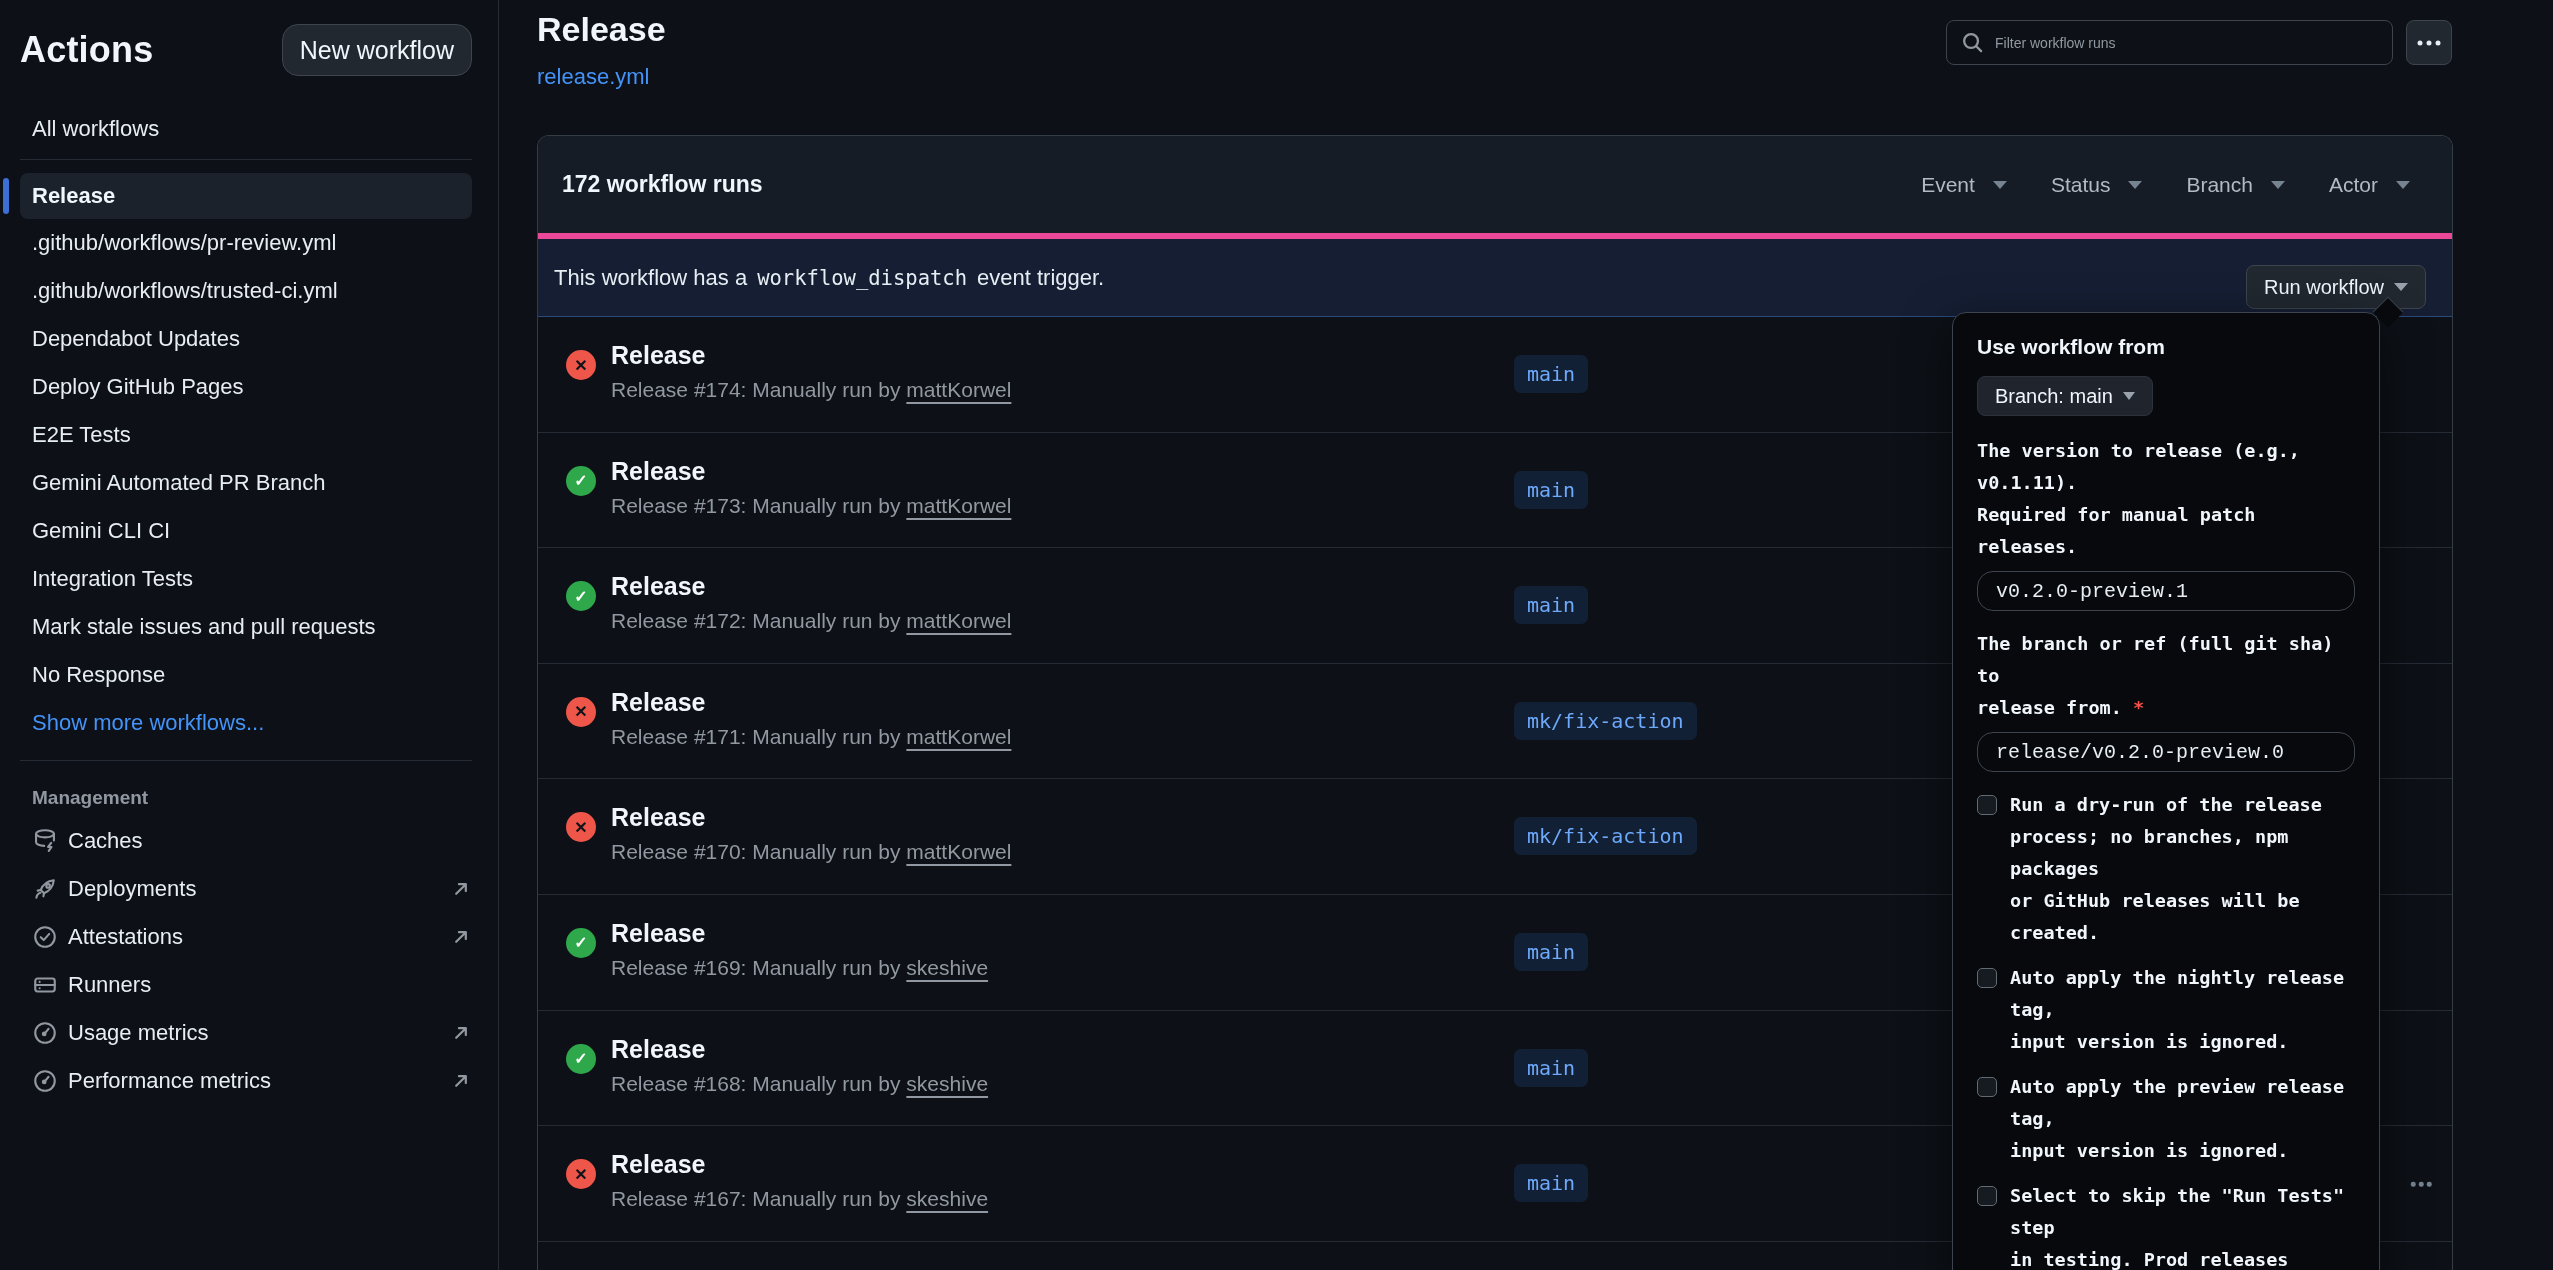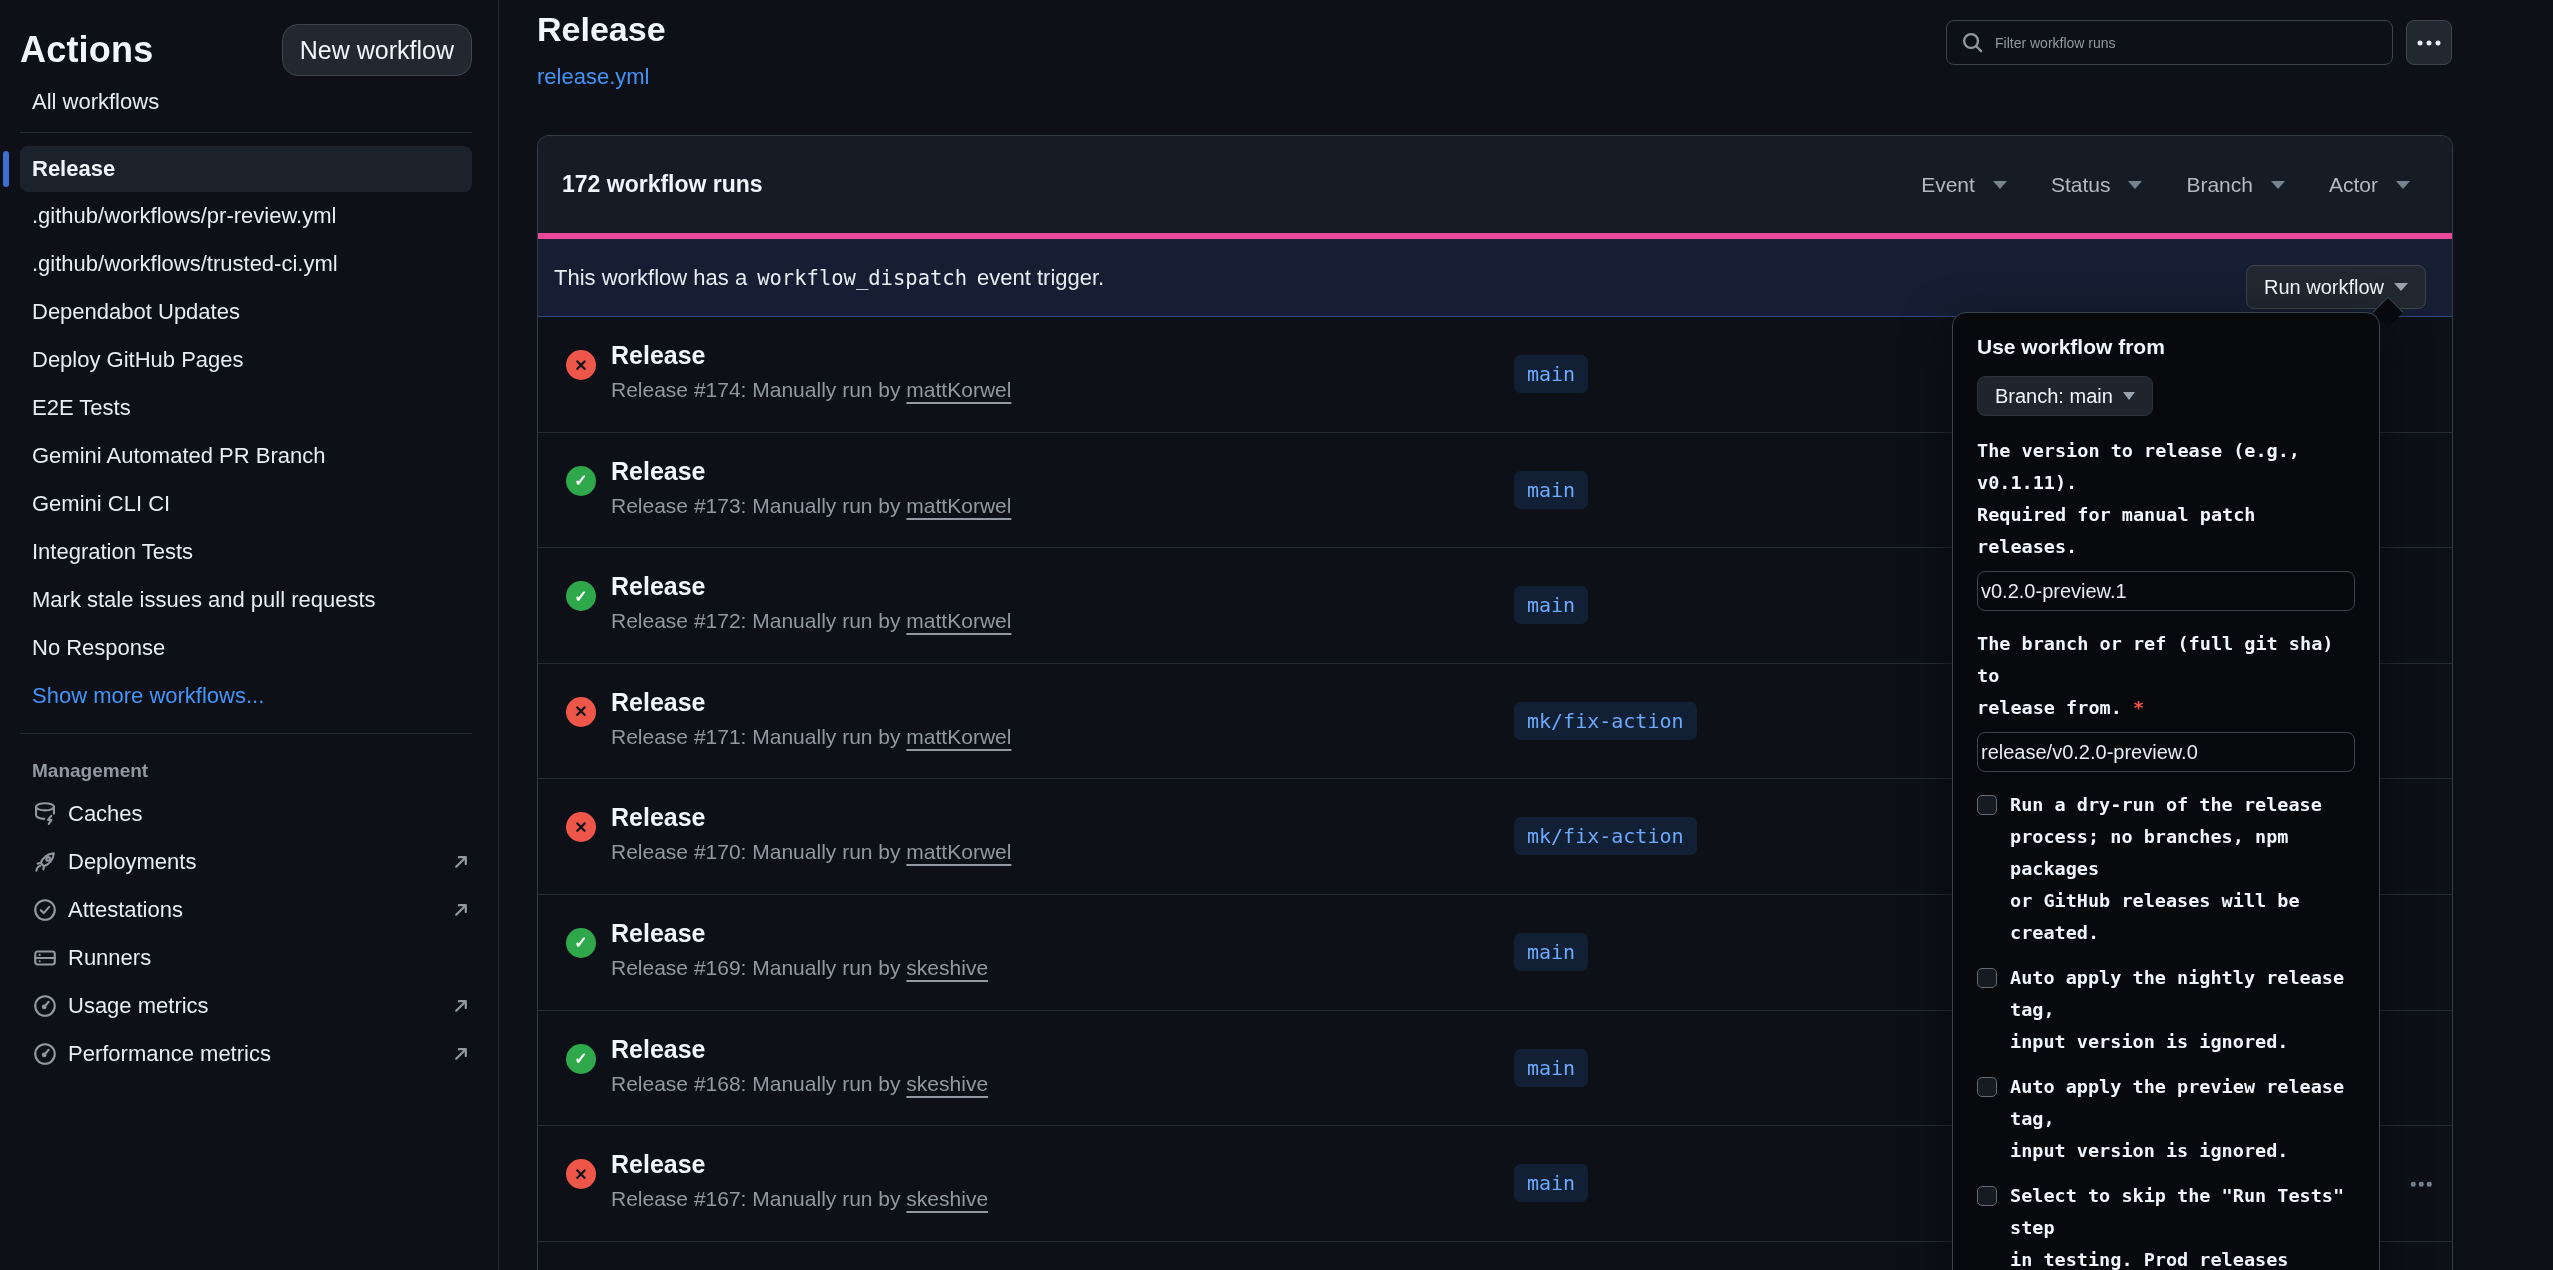--- a/index.html
+++ b/index.html
@@ -19,21 +19,21 @@
     padding: 24px 26px 0 20px;
   }
   .sidebar-head { display: flex; justify-content: space-between; align-items: center; }
   .sidebar-title { font-size: 36px; font-weight: 700; letter-spacing: .2px; }
   .btn-secondary {
     background: #212830; border: 1px solid #3d444d; color: #f0f6fc;
     border-radius: 16px; font-size: 25px; font-weight: 500;
     height: 52px; padding: 0 17px; display: inline-flex; align-items: center; gap: 10px;
     font-family: "Liberation Sans", sans-serif; cursor: pointer;
   }
-  .side-nav { margin-top: 9px; }
+  .side-nav { margin-top: 36px; }
   .side-item {
     height: 48px; display: flex; align-items: center; padding-left: 12px;
     font-size: 22px; color: #e6edf3; border-radius: 8px; cursor: pointer;
   }
   .side-item.small { height: 34px; }
   .side-divider { border: none; border-top: 1px solid #262c36; margin: 13px 0; }
   .side-item.selected {
     height: 46px; background: #1b222c; font-weight: 600; color: #f0f6fc; position: relative;
   }
   .side-item.selected::before {
@@ -137,23 +137,23 @@
   .panel-caret { position: absolute; left: 424px; top: -12px; width: 22px; height: 22px;
     background: #07090d; border-left: 1px solid #3d444d; border-top: 1px solid #3d444d;
     transform: rotate(45deg); }
   .panel-heading { font-size: 21px; font-weight: 700; margin-bottom: 17px; }
   .branch-btn { height: 40px; border-radius: 8px; background: #1f242d; border: 1px solid #2b323b;
     font-size: 20px; margin-bottom: 19px; }
   .branch-btn .caret { border-top-color: #9aa3ad; border-left-width: 6px; border-right-width: 6px; }
   .field-label { font-size: 18.5px; font-weight: 700; line-height: 32px;
     white-space: pre-line; color: #f0f6fc; margin-bottom: 8px; }
   .req { color: #f85149; font-weight: 700; font-size: 18.5px; }
-  .panel-input { width: 100%; height: 40px; border: 1px solid #3d444d; border-radius: 8px;
-    background: transparent; color: #e6edf3; font-size: 20px; padding: 0 3px;
-    font-family: Liberation Sans, sans-serif; outline: none; margin-bottom: 17px; }
+  .panel-input { width: 100%; height: 40px; border: 1px solid #3d444d; border-radius: 16px;
+    background: transparent; color: #e6edf3; font-size: 20px; padding: 0 18px;
+    font-family: Liberation Mono, monospace; outline: none; margin-bottom: 17px; }
   .cb-row { display: flex; gap: 13px; margin-bottom: 13px; }
   .checkbox { width: 20px; height: 20px; flex: 0 0 20px; margin-top: 6px;
     border: 1.5px solid #626a73; border-radius: 5px; background: #161b22; cursor: pointer; }
   .cb-label { font-size: 18.5px; font-weight: 700; line-height: 32px; white-space: pre-line; }
   .btn-primary { margin-top: 12px; height: 42px; padding: 0 18px; border-radius: 8px;
     background: #238636; border: 1px solid rgba(240,246,252,0.1); color: #ffffff;
     font-size: 20px; font-weight: 600; font-family: "Liberation Sans", sans-serif;
     display: inline-flex; align-items: center; cursor: pointer; }
 </style>
 </head>

